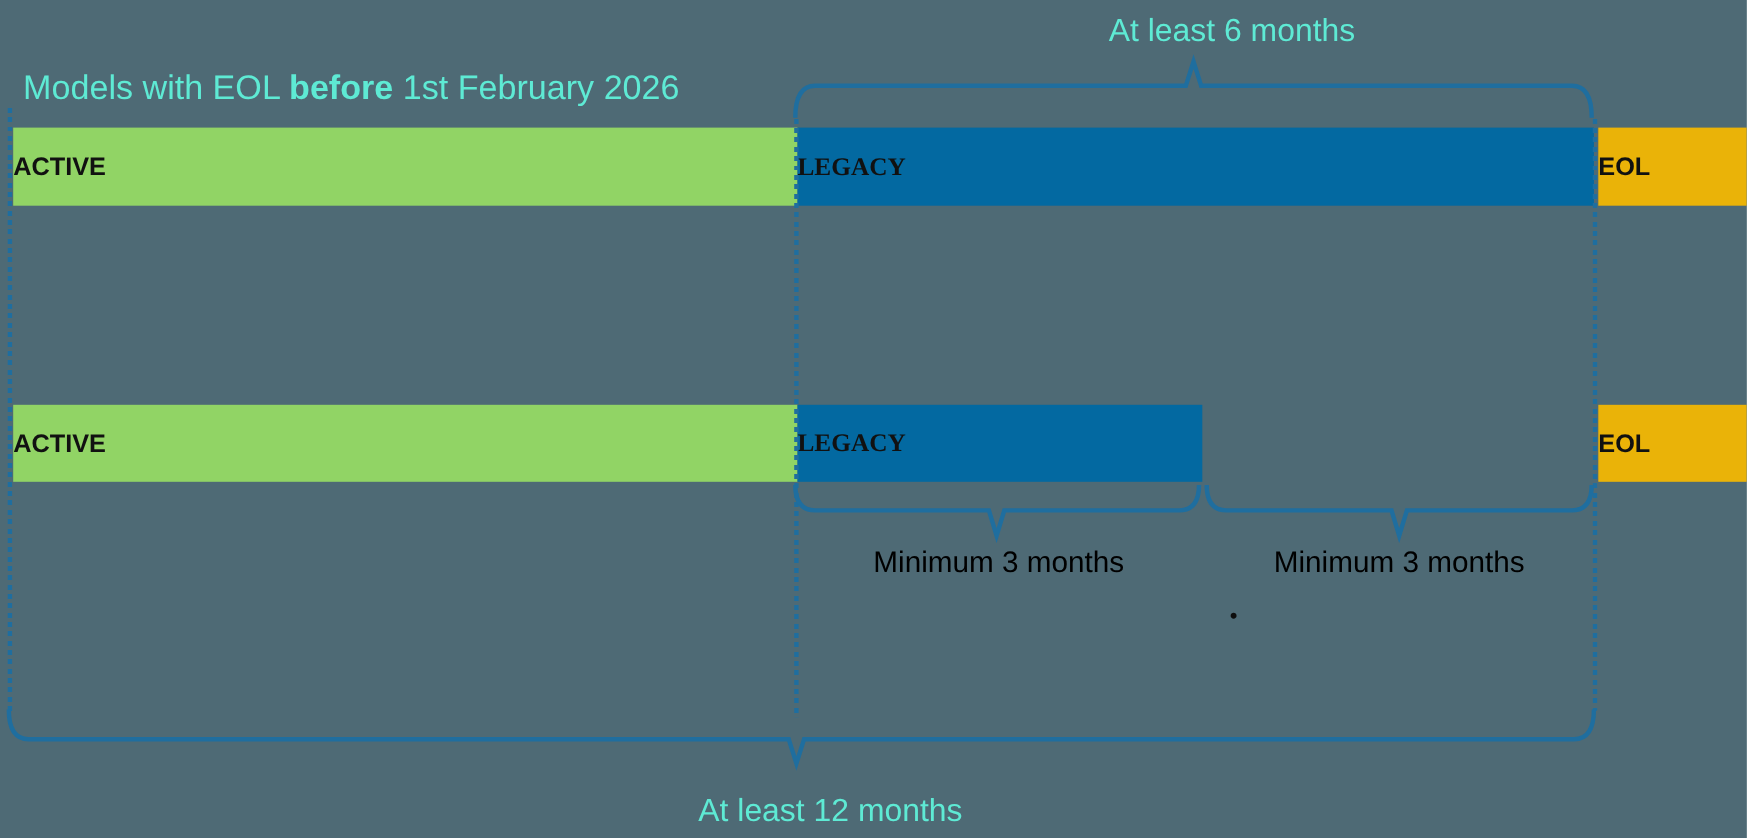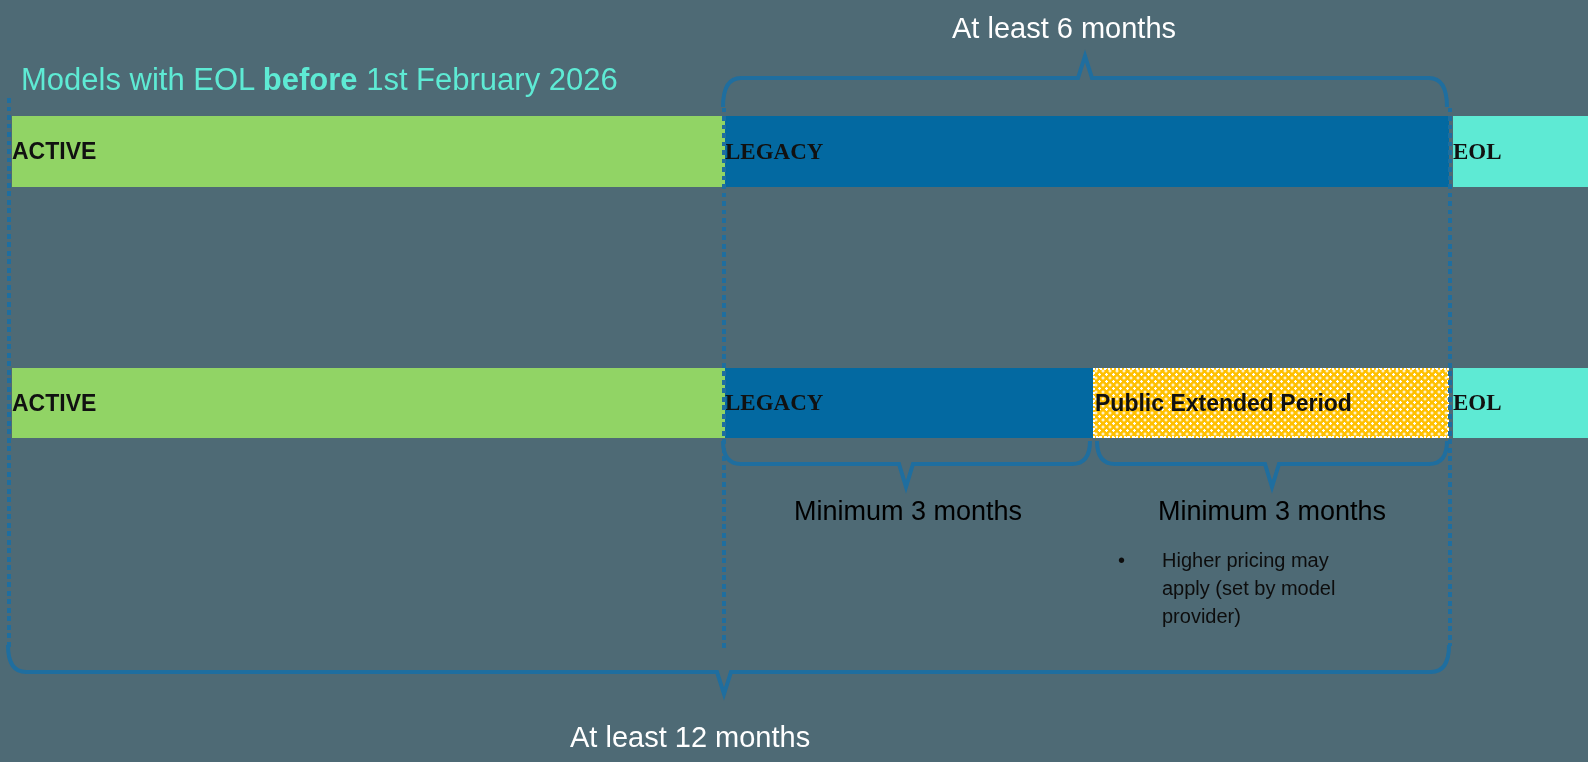--- a/index.html
+++ b/index.html
@@ -17,38 +17,38 @@
     font-weight:400;
     color:#5eead4;
     white-space:nowrap;
     letter-spacing:0;
   }
   .heading b{font-weight:700;}
   .heading sup{font-size:0.62em;}
   .annot{
     font-size:29px;
     font-weight:400;
-    color:#ffffff;
-    text-align:left;
+    color:#5eead4;
+    text-align:right;
   }
   .minlbl{
     font-size:27px;
     font-weight:400;
     color:#000000;
     text-align:center;
   }
   .seg{
     position:absolute;
     display:flex;align-items:center;justify-content:flex-start;
     font-size:23px;font-weight:700;color:#111;
     box-sizing:border-box;
   }
   .seg.active{background:#91d465;}
   .seg.legacy{background:#0369a1;font-family:Liberation Serif, serif;}
-  .seg.eol{background:#5eead4;font-family:Liberation Serif, serif;}
+  .seg.eol{background:#eab308;}
   .seg.pep{
     background-color:#ffc000;
     background-image:
       radial-gradient(circle,#ffffff 1.2px, rgba(255,255,255,0) 1.45px),
       radial-gradient(circle,#ffffff 1.2px, rgba(255,255,255,0) 1.45px);
     background-size:7px 7px;
     background-position:1px 1px,4.5px 4.5px;
     border:2px dotted #ffffff;
   }
   .vdot{
@@ -86,41 +86,37 @@
     <span>EOL</span>
   </div>
 
 
   <div class="seg active" style="left:12px;top:368px;width:713px;height:70px;">
     <span>ACTIVE</span>
   </div>
   <div class="seg legacy" style="left:725px;top:368px;width:368px;height:70px;">
     <span>LEGACY</span>
   </div>
-  <div class="seg pep" style="left:1093px;top:368px;width:356px;height:70px;">
-    <span>Public Extended Period</span>
-  </div>
   <div class="seg eol" style="left:1453px;top:368px;width:135px;height:70px;">
     <span>EOL</span>
   </div>
 
   <div class="vdot" style="left:7px;top:98px;height:552px;"></div>
   <div class="vdot" style="left:722px;top:108px;height:544px;"></div>
   <div class="vdot" style="left:1448px;top:108px;height:538px;"></div>
 
   <svg id="braces" width="1588" height="762" viewBox="0 0 1588 762">
     <path d="M 723 107 Q 723 78 741 78 L 1078 78 L 1085 56 L 1092 78 L 1429 78 Q 1447 78 1447 107" fill="none" stroke="#1f6e9f" stroke-width="4"></path>
     <path d="M 723 441 Q 723 464 741 464 L 899 464 L 906 487 L 913 464 L 1072 464 Q 1090 464 1090 441" fill="none" stroke="#1f6e9f" stroke-width="4"></path>
     <path d="M 1097 441 Q 1097 464 1115 464 L 1265 464 L 1272 487 L 1279 464 L 1429 464 Q 1447 464 1447 441" fill="none" stroke="#1f6e9f" stroke-width="4"></path>
     <path d="M 8 645 Q 8 672 26 672 L 717 672 L 724 694 L 731 672 L 1431 672 Q 1449 672 1449 645" fill="none" stroke="#1f6e9f" stroke-width="4"></path>
   </svg>
 
   <div class="abs minlbl txt" style="left:726px;top:496px;width:364px;">Minimum 3 months</div>
   <div class="abs minlbl txt" style="left:1090px;top:496px;width:364px;">Minimum 3 months</div>
 
   <div class="note txt" style="left:1118px;top:546px;">
     <span class="bullet">•</span>
-    <span class="note-text">Higher pricing may apply (set by model provider)</span>
   </div>
 
   <div class="abs annot txt" style="left:570px;top:701px;width:305px;margin-top:20px;">At least 12 months</div>
 
 </div>
 
 </body></html>

